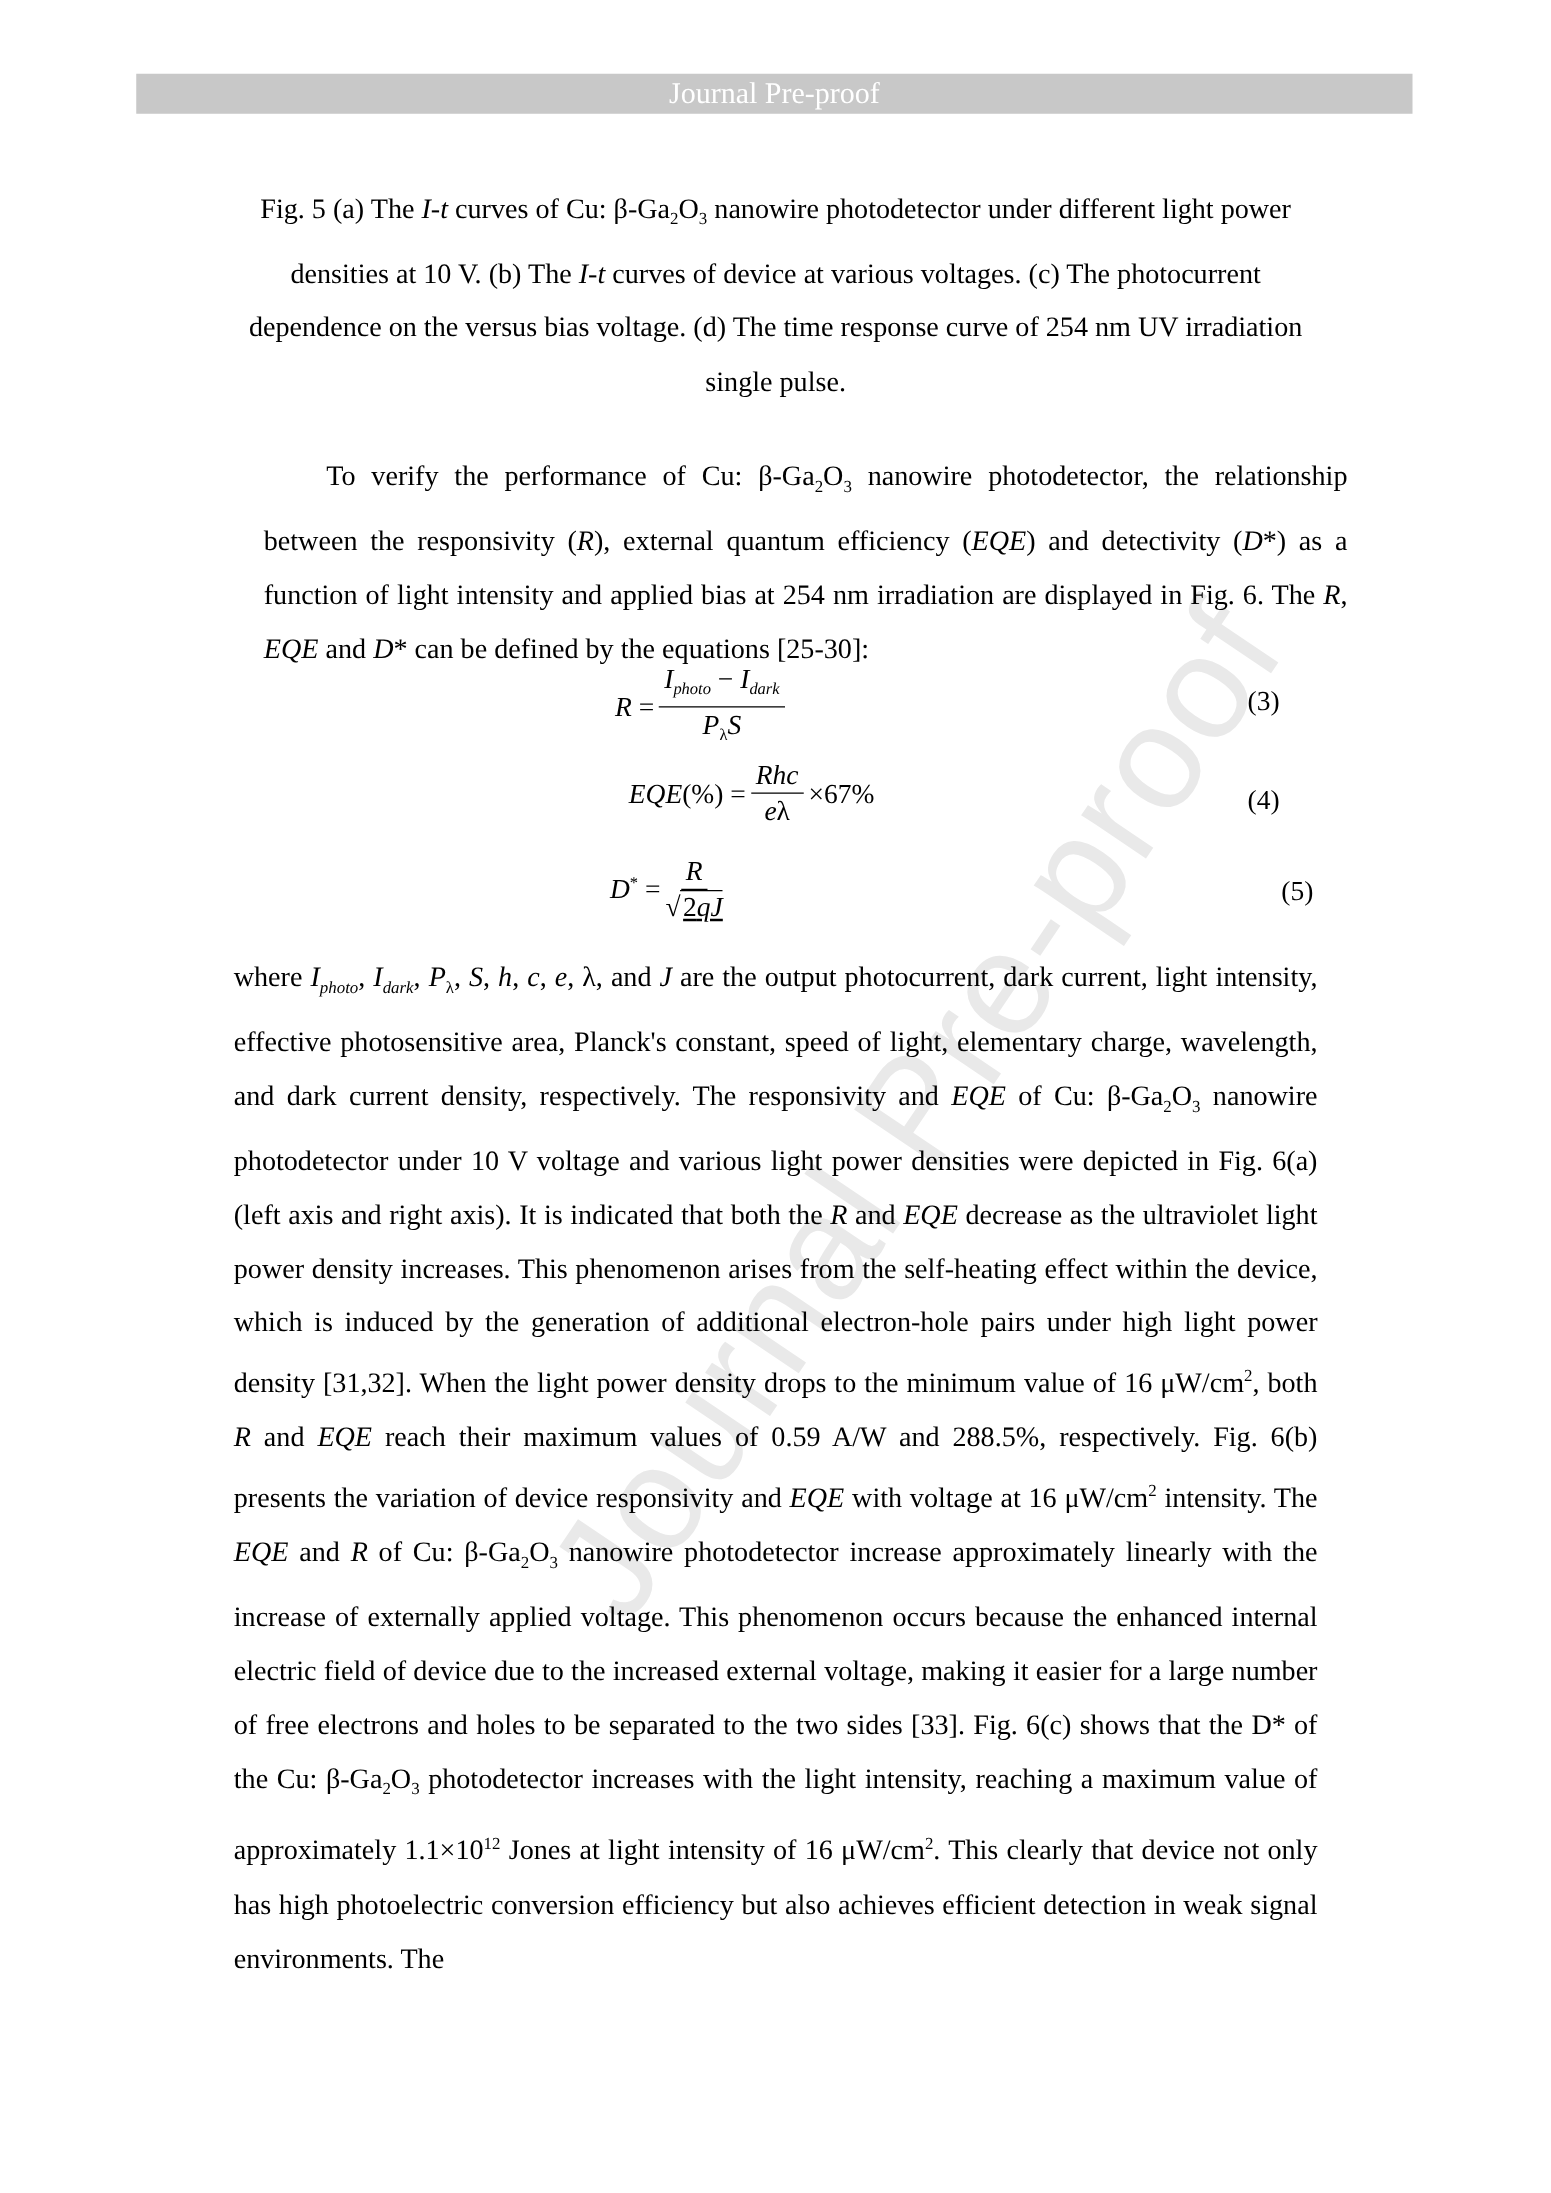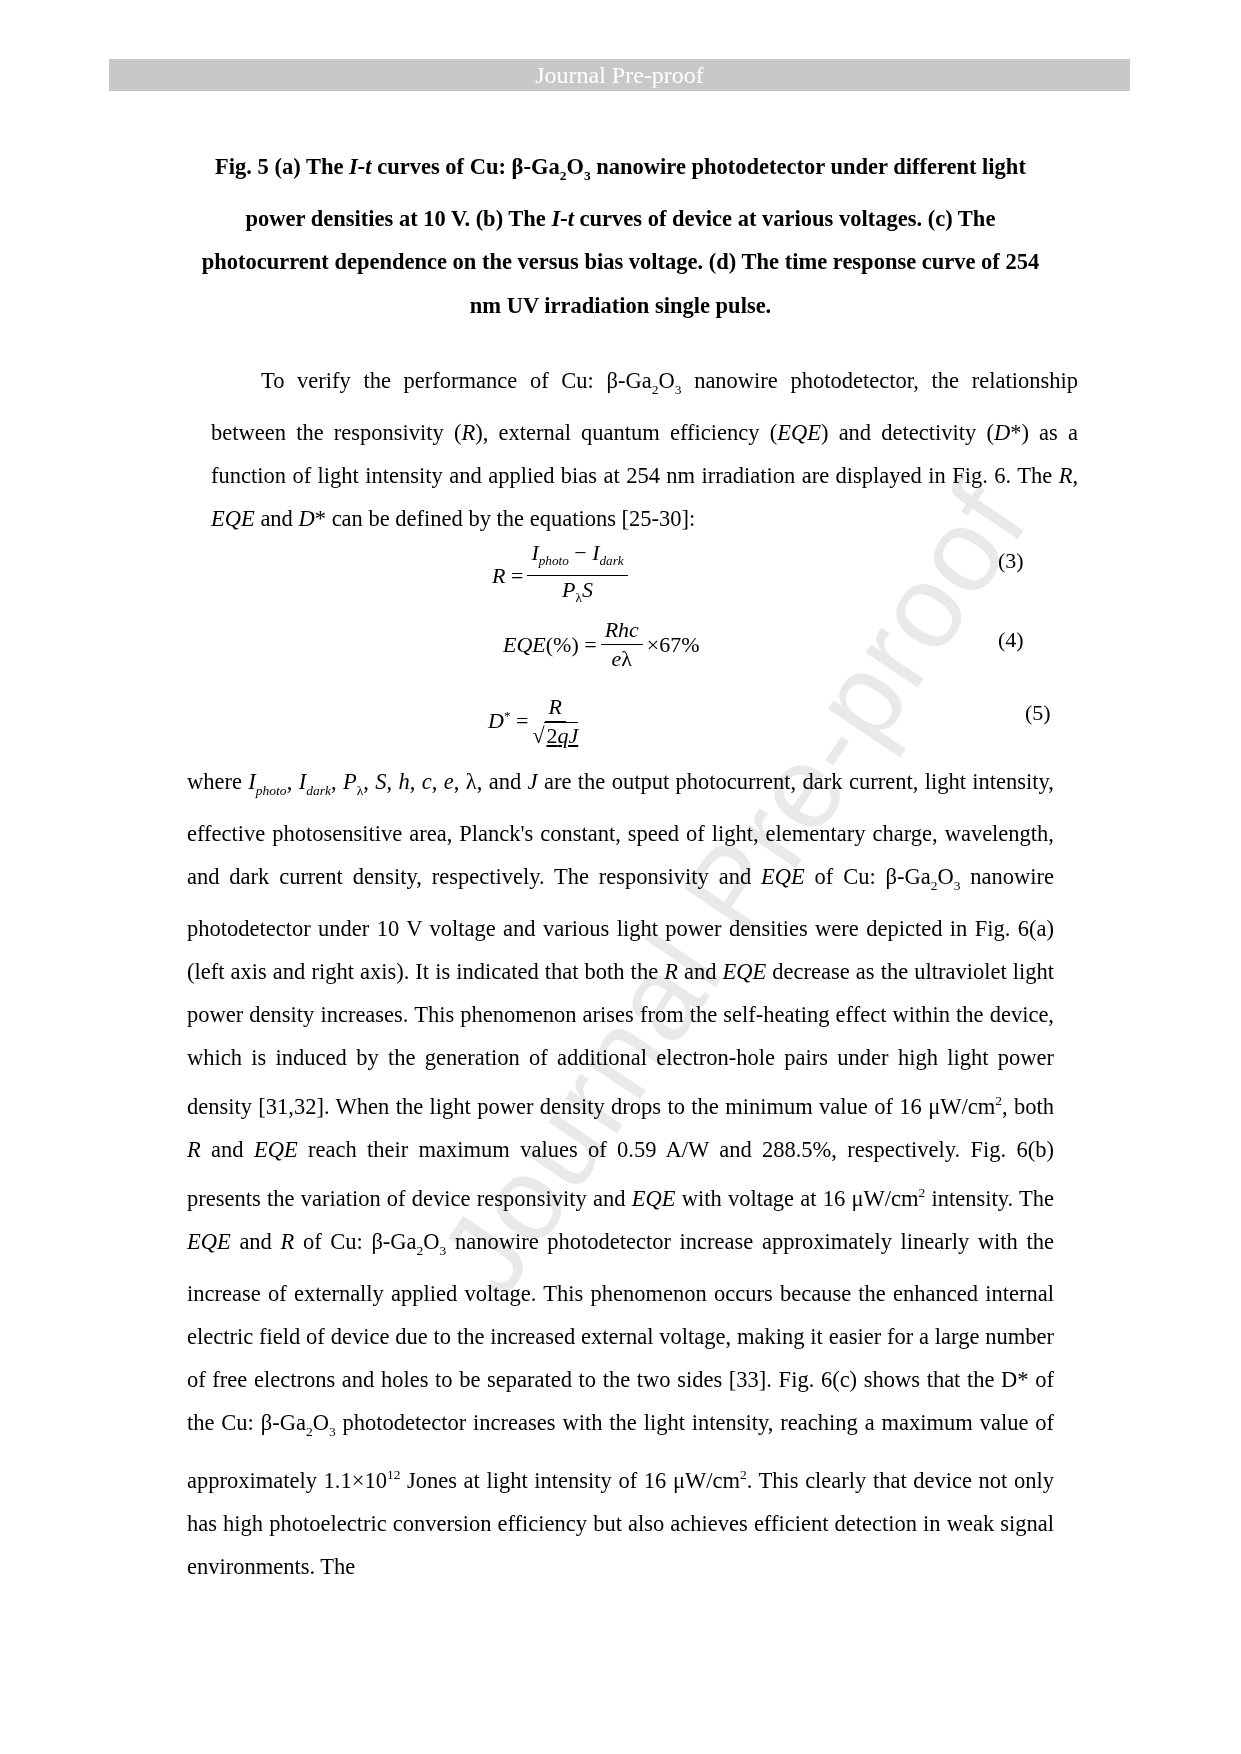--- a/index.html
+++ b/index.html
@@ -15,34 +15,34 @@
     }
     .watermark {
       position: absolute; left: 260px; top: 820px;
       font-family: "Liberation Sans", "DejaVu Sans", sans-serif;
       font-size: 118px; color: #e9e9e9; white-space: nowrap;
       transform: rotate(-56deg); transform-origin: center center;
       z-index: 0; letter-spacing: 2px;
     }
     .caption {
       position: absolute; left: 187px; top: 145px; width: 867px;
-      font-size: 22.5px; line-height: 43.4px; text-align: center; z-index: 1; font-weight: bold;
+      font-size: 22.5px; line-height: 43.4px; text-align: center; z-index: 1;
     }
     .para {
       position: absolute; left: 187px; width: 867px;
       font-size: 22.5px; line-height: 43.2px; text-align: justify; z-index: 1;
     }
     .p1 { top: 359px; text-indent: 50px; margin-left: 24px; }
     .p2 { top: 760px; }
     .eq {
       position: absolute; z-index: 1; font-size: 22px;
       display: flex; align-items: center;
     }
     .eqnum { position: absolute; font-size: 22px; z-index: 1; }
-    .frac { display: inline-flex; flex-direction: column; align-items: center; margin: 10px 4px; }
+    .frac { display: inline-flex; flex-direction: column; align-items: center; margin: 0 4px; }
     .frac .num { padding: 0 4px 1px; border-bottom: 1.5px solid #000; line-height: 26px; }
     .frac .den { padding-top: 1px; line-height: 26px; }
     i { font-style: italic; }
     sub { font-size: 60%; }
     sup { font-size: 60%; }
     .sqrt { border-top: 1.5px solid #000; padding-left: 2px; text-decoration: underline; }
   </style>
 </head>
 <body>
 

